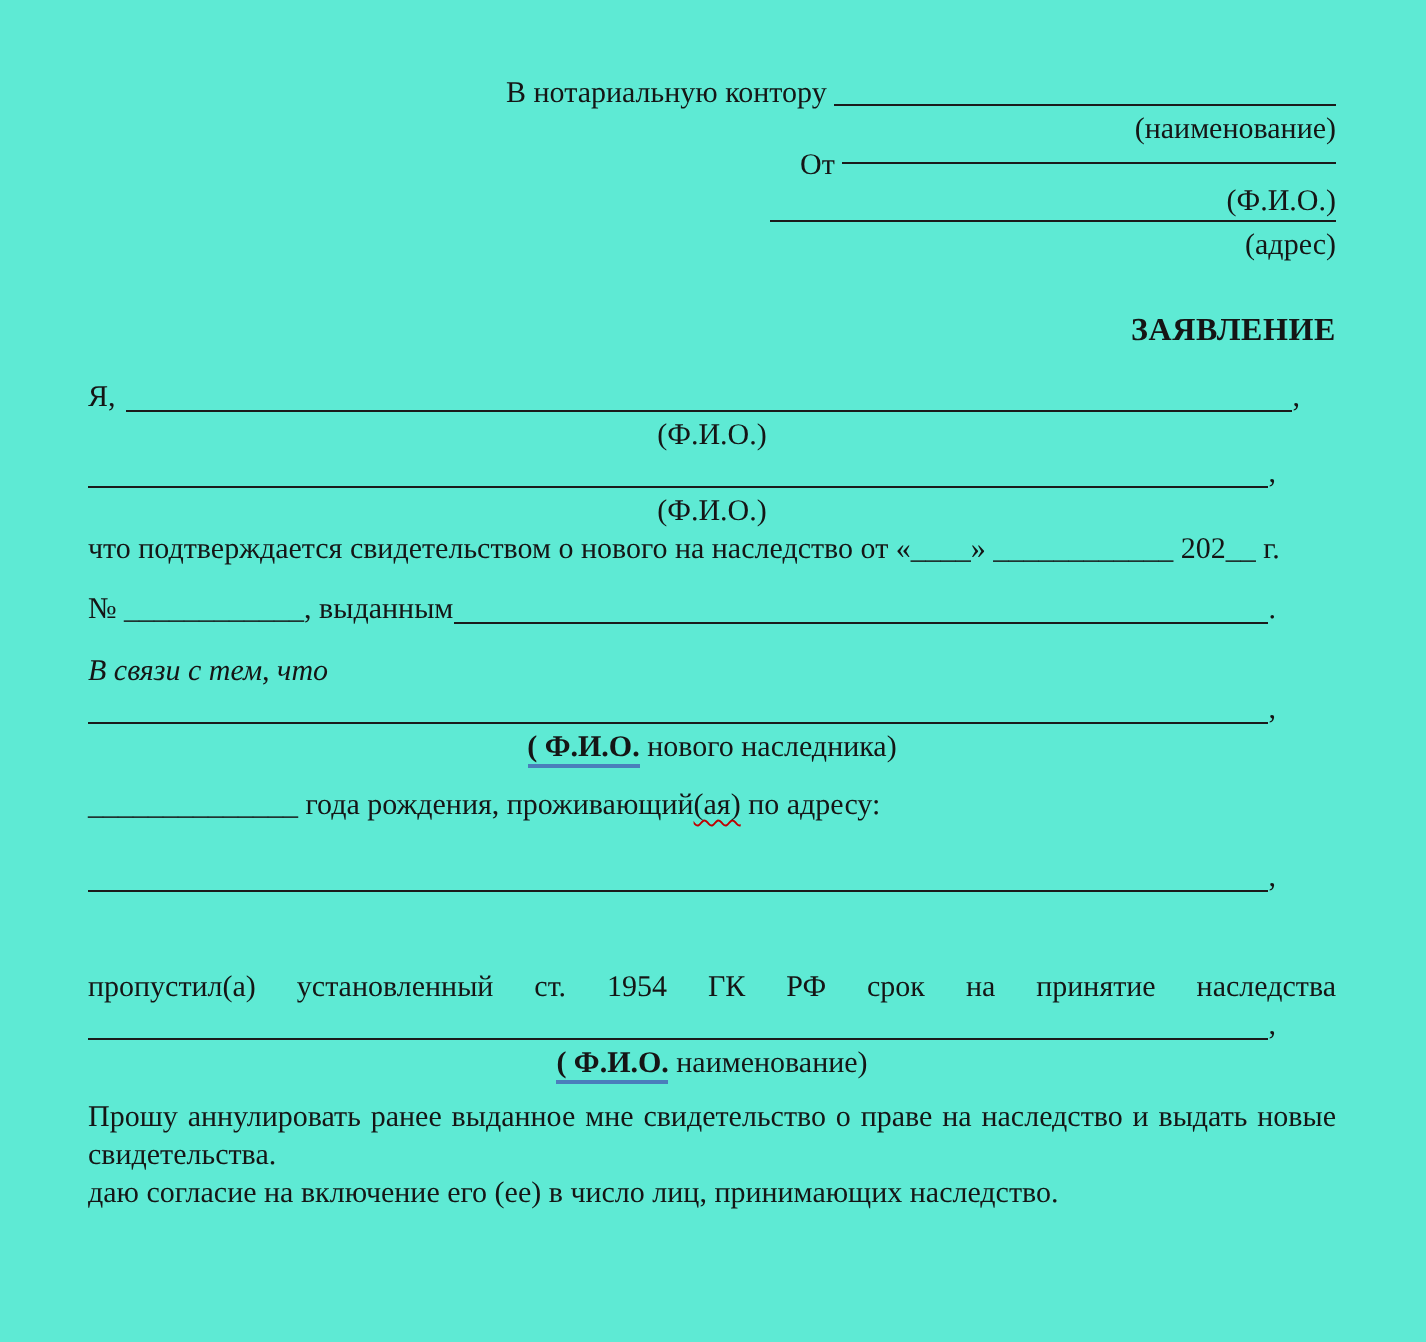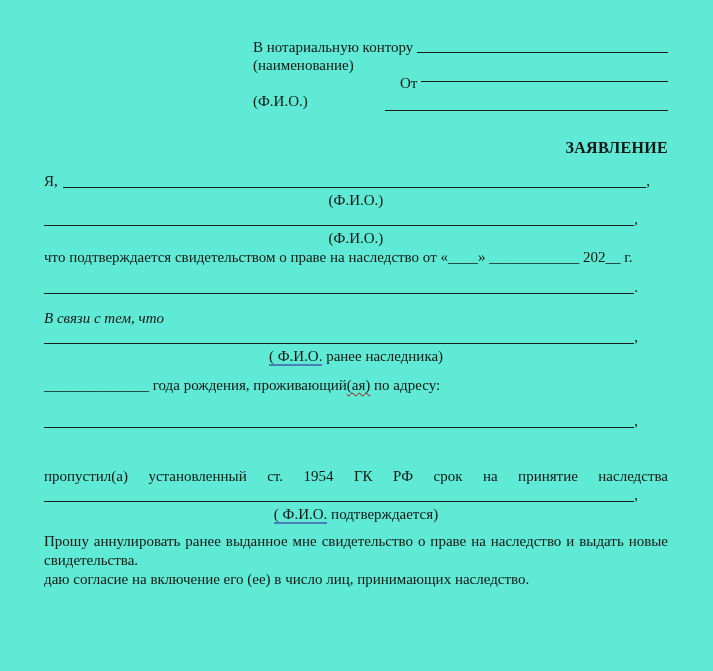--- a/index.html
+++ b/index.html
@@ -13,21 +13,21 @@
     font-size: 15px;
     line-height: 19px;
     color: #151515;
     overflow: hidden;
   }
   
   .hdr { width: 415px; margin-left: auto; line-height: 18px; }
   .hdr-row { display: flex; align-items: flex-end; margin-top: 0; }
   .hdr-row.first { margin-top: 8px; }
   .hdr-row .lbl { white-space: nowrap; padding-right: 4px; }
-  .hdr-cap { text-align: left; }
+  .hdr-cap { text-align: right; }
   .indent-ot   { padding-left: 147px; align-items: center; }
   .indent-addr { padding-left: 132px; }
   
   .fill { flex: 1 1 auto; border-bottom: 1px solid #1b1b1b; margin-bottom: 3px; min-width: 20px; }
   .line-row { display: flex; align-items: flex-end; }
   .pad-r { padding-right: 30px; }   
   .pad-r-sm { padding-right: 18px; }
   .tail { white-space: pre; }
   
   .title { text-align: right; font-weight: bold; font-size: 16px; margin-top: 24px; letter-spacing: .3px; }
@@ -36,21 +36,21 @@
   .row { margin: 0; }
   .cap-center { text-align: center; }
   .mt-blank   { margin-top: 11px; }
   .mt-12      { margin-top: 12px; font-style: italic; }
   .mt-10      { margin-top: 10px; }
   .mt-6       { margin-top: 6px; }
   .mt-36      { margin-top: 36px; }
   .mt-8       { margin-top: 8px; }
   .just-one { text-align: justify; text-align-last: justify; }
   .just { text-align: justify; }
-  .grammar-underline { border-bottom: 2px solid #4a7ebb; padding-bottom: 0px; }
+  .grammar-underline { border-bottom: 2px solid #4a7ebb; padding-bottom: 0px; font-weight: bold; }
   .spell-wavy {
     text-decoration: underline wavy #c00000;
     text-decoration-thickness: 1px;
     text-underline-offset: 2px;
     text-decoration-skip-ink: none;
   }
 </style>
 </head>
 <body>
 
@@ -65,74 +65,76 @@
 
     <div class="hdr-row indent-ot">
       <span class="lbl">От</span>
       <span class="fill"></span>
     </div>
     <div class="hdr-cap">(Ф.И.О.)</div>
 
     <div class="hdr-row indent-addr">
       <span class="fill"></span>
     </div>
+    <div class="hdr-cap">(адрес)</div>
   </div>
 
   <div class="title">ЗАЯВЛЕНИЕ</div>
 
   <div class="body-block">
 
     <div class="row line-row pad-r-sm">
       <span class="tail">Я,</span>
       <span class="fill" style="margin-left:5px"></span>
       <span class="tail">,</span>
     </div>
     <div class="row cap-center">(Ф.И.О.)</div>
 
 
     <div class="row line-row pad-r">
       <span class="fill"></span>
       <span class="tail">,</span>
     </div>
     <div class="row cap-center">(Ф.И.О.)</div>
 
-    <div class="row">что подтверждается свидетельством о праве на наследство от «____» ____________ 202__ г.</div>
+    <div class="row">что подтверждается свидетельством о нового на наследство от «____» ____________ 202__ г.</div>
 
     <div class="row line-row pad-r mt-blank">
+      <span class="tail">№ ____________, выданным</span>
       <span class="fill"></span>
       <span class="tail">.</span>
     </div>
 
     <div class="row mt-12">В связи с тем, что</div>
 
     <div class="row line-row pad-r">
       <span class="fill"></span>
       <span class="tail">,</span>
     </div>
     <div class="row cap-center">
-      <span class="grammar-underline">( Ф.И.О.</span><span> ранее наследника)</span>
+      <span class="grammar-underline">( Ф.И.О.</span><span> нового наследника)</span>
     </div>
 
     <div class="row mt-10">
       <span>______________ года рождения, проживающий</span><span class="spell-wavy">(ая)</span><span> по адресу:</span>
     </div>
 
     <div class="row line-row pad-r mt-6" style="margin-top:17px">
       <span class="fill"></span>
       <span class="tail">,</span>
     </div>
 
     <div class="row just-one mt-36">пропустил(а) установленный ст. 1954 ГК РФ срок на принятие наследства</div>
 
     <div class="row line-row pad-r">
       <span class="fill"></span>
       <span class="tail">,</span>
     </div>
     <div class="row cap-center">
-      <span class="grammar-underline">( Ф.И.О.</span><span> подтверждается)</span>
+      <span class="grammar-underline">( Ф.И.О.</span><span> наименование)</span>
     </div>
 
     <div class="row just mt-8">Прошу аннулировать ранее выданное мне свидетельство о праве на наследство и выдать новые свидетельства.</div>
 
     <div class="row">даю согласие на включение его (ее) в число лиц, принимающих наследство.</div>
 
   </div>
 </div>
 
 </body></html>

